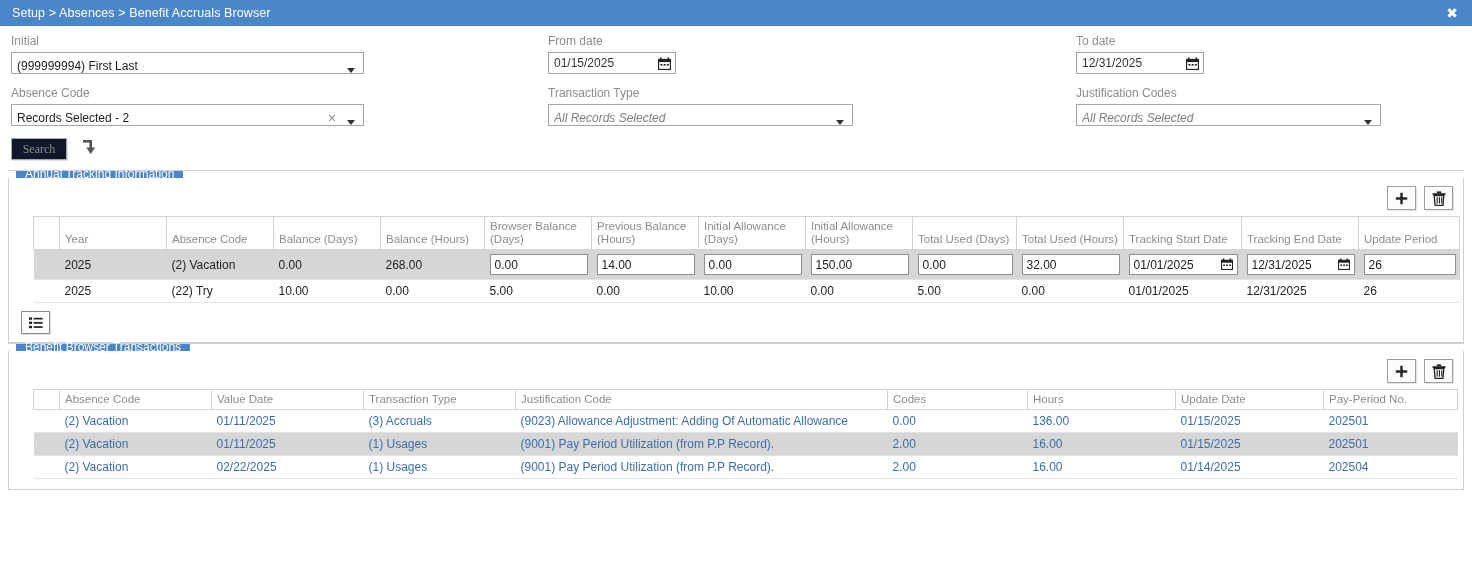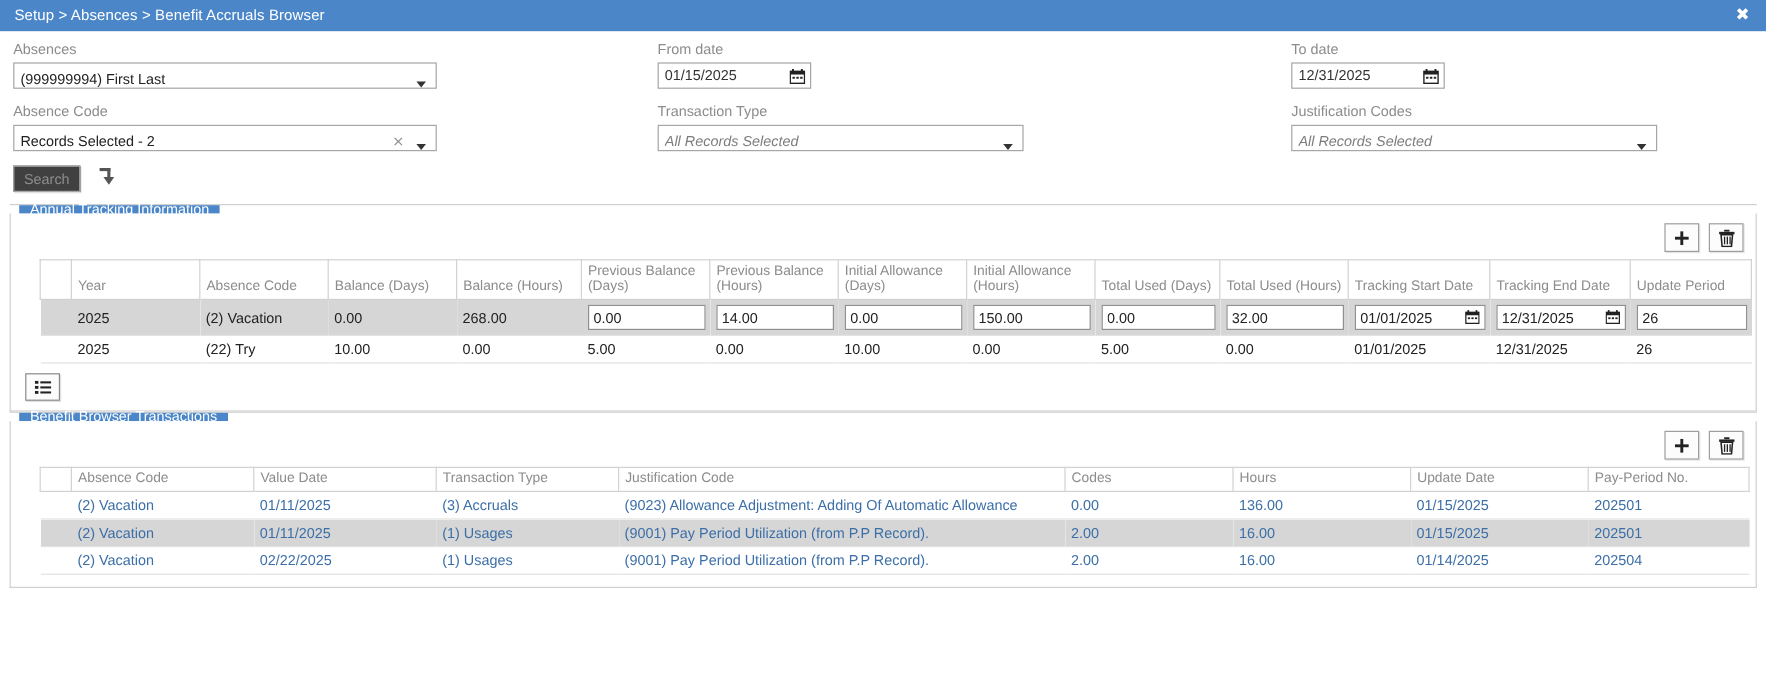--- a/index.html
+++ b/index.html
@@ -95,24 +95,24 @@
     font-size: 12px;
   }
   .date-box .dval { flex: 1; }
   .cal-ico { width: 13px; height: 13px; position: relative; cursor: pointer; flex: 0 0 auto; }
   .cal-ico svg { display: block; }
 
   .searchrow { position: absolute; top: 112px; left: 11px; display: flex; align-items: center; }
   .search-btn {
     width: 56px; height: 22px;
     border: 1px solid #a8a8a8;
-    background: #404040;
+    background: #0f172a;
     color: #8d8d8d;
     font-size: 12px;
-    font-family: Liberation Sans, sans-serif;
+    font-family: Liberation Serif, serif;
     text-align: center;
     line-height: 20px;
     cursor: pointer;
     box-shadow: 1px 1px 0 rgba(0,0,0,.12);
   }
   .dl-arrow { margin-left: 14px; cursor: pointer; }
 
   
   .panel {
     margin: 0 8px 0 8px;
@@ -216,21 +216,21 @@
 <body>
 
 <div class="titlebar">
   <span class="crumb">Setup &gt; Absences &gt; Benefit Accruals Browser</span>
   <span class="close-btn">✖</span>
 </div>
 
 <div class="filters">
 
   <div class="fcol c1 frow1">
-    <div class="flabel">Absences</div>
+    <div class="flabel">Initial</div>
     <div class="select-box w1">
       <span class="val">(999999994) First Last</span>
       <span class="caret"></span>
     </div>
   </div>
 
   <div class="fcol c1 frow2">
     <div class="flabel">Absence Code</div>
     <div class="select-box w1">
       <span class="val">Records Selected - 2</span>
@@ -344,21 +344,21 @@
       <col style="width:117px">
       <col style="width:101px">
     </colgroup>
     <thead>
       <tr>
         <th class="selcol"></th>
         <th>Year</th>
         <th>Absence Code</th>
         <th>Balance (Days)</th>
         <th>Balance (Hours)</th>
-        <th>Previous Balance (Days)</th>
+        <th>Browser Balance (Days)</th>
         <th>Previous Balance (Hours)</th>
         <th>Initial Allowance (Days)</th>
         <th>Initial Allowance (Hours)</th>
         <th>Total Used (Days)</th>
         <th>Total Used (Hours)</th>
         <th>Tracking Start Date</th>
         <th>Tracking End Date</th>
         <th>Update Period</th>
       </tr>
     </thead>

